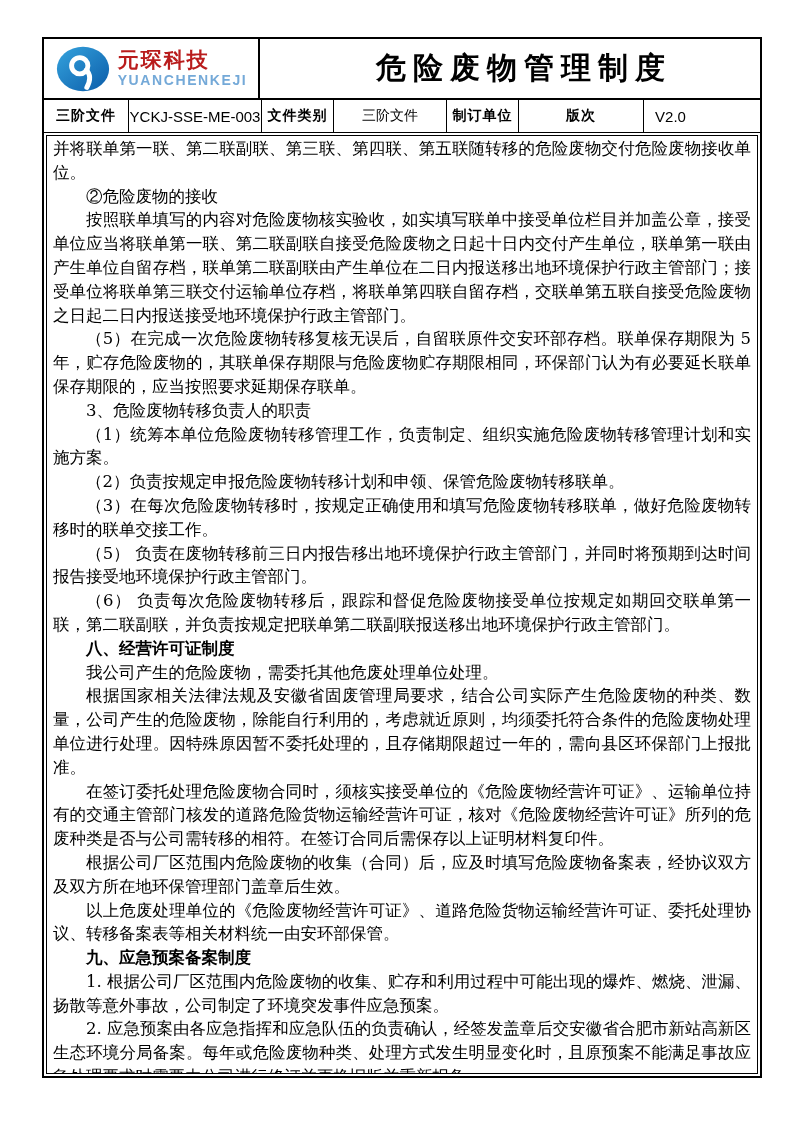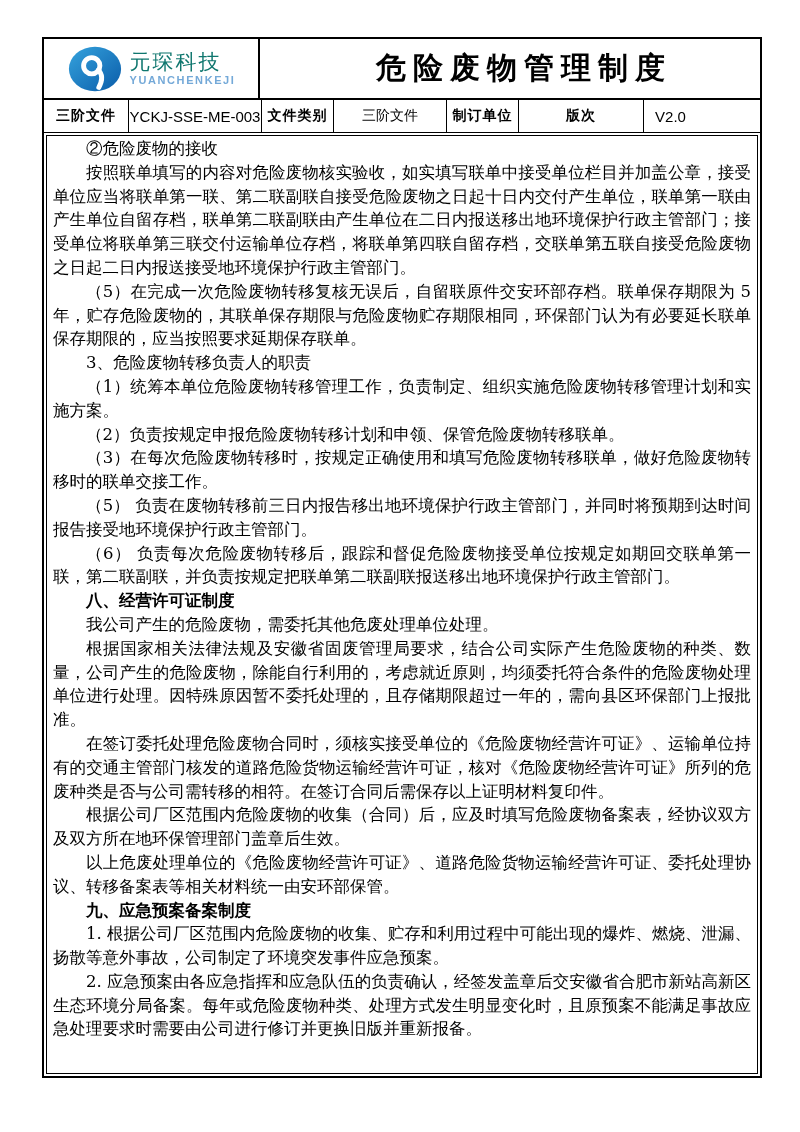--- a/index.html
+++ b/index.html
@@ -19,25 +19,25 @@
   }
   
   .hdr { display:flex; height:61px; border-bottom:2px solid #000; flex:0 0 auto; }
   .logo-cell {
     width:216px; flex:0 0 216px; border-right:2px solid #000;
     display:flex; align-items:center; justify-content:center; gap:7px;
   }
   .logo-mark { width:56px; height:50px; }
   .logo-text { display:flex; flex-direction:column; line-height:1; }
   .logo-cn {
-    font-size:21px; font-weight:normal; letter-spacing:2px; color:#0f766e;
+    font-size:21px; font-weight:bold; letter-spacing:2px; color:#b91c1c;
     font-family:"DejaVu Sans","Liberation Sans",sans-serif;
   }
   .logo-en {
-    font-size:11px; font-weight:bold; letter-spacing:1.6px; color:#74a9d8;
+    font-size:14px; font-weight:bold; letter-spacing:1.6px; color:#74a9d8;
     margin-top:2px; font-family:"Liberation Sans","DejaVu Sans",sans-serif;
   }
   .title-cell { flex:1; display:flex; align-items:center; justify-content:center;padding-left:28px; }
   .doc-title { font-size:30px; font-weight:bold; letter-spacing:7px; }
   
   .info-row {
     display:grid; grid-template-columns:85px 133px 72px 113px 72px 125px 53px 1fr;
     height:33px; flex:0 0 auto; border-bottom:1px solid #000;
     font-size:14px;
   }
@@ -93,20 +93,21 @@
       <div class="cell lbl">三阶文件</div>
       <div class="cell en">YCKJ-SSE-ME-003</div>
       <div class="cell lbl">文件类别</div>
       <div class="cell">三阶文件</div>
       <div class="cell lbl">制订单位</div>
       <div class="cell lbl">版次</div>
       <div class="cell en">V2.0</div>
     </div>
 
     <div class="body-box">
+        <p class="para">并将联单第一联、第二联副联、第三联、第四联、第五联随转移的危险废物交付危险废物接收单位。</p>
         <p class="para ind">②危险废物的接收</p>
         <p class="para ind">按照联单填写的内容对危险废物核实验收，如实填写联单中接受单位栏目并加盖公章，接受单位应当将联单第一联、第二联副联自接受危险废物之日起十日内交付产生单位，联单第一联由产生单位自留存档，联单第二联副联由产生单位在二日内报送移出地环境保护行政主管部门；接受单位将联单第三联交付运输单位存档，将联单第四联自留存档，交联单第五联自接受危险废物之日起二日内报送接受地环境保护行政主管部门。</p>
         <p class="para ind">（5）在完成一次危险废物转移复核无误后，自留联原件交安环部存档。联单保存期限为 5 年，贮存危险废物的，其联单保存期限与危险废物贮存期限相同，环保部门认为有必要延长联单保存期限的，应当按照要求延期保存联单。</p>
         <p class="para ind">3、危险废物转移负责人的职责</p>
         <p class="para ind">（1）统筹本单位危险废物转移管理工作，负责制定、组织实施危险废物转移管理计划和实施方案。</p>
         <p class="para ind">（2）负责按规定申报危险废物转移计划和申领、保管危险废物转移联单。</p>
         <p class="para ind">（3）在每次危险废物转移时，按规定正确使用和填写危险废物转移联单，做好危险废物转移时的联单交接工作。</p>
         <p class="para ind">（5） 负责在废物转移前三日内报告移出地环境保护行政主管部门，并同时将预期到达时间报告接受地环境保护行政主管部门。</p>
         <p class="para ind">（6） 负责每次危险废物转移后，跟踪和督促危险废物接受单位按规定如期回交联单第一联，第二联副联，并负责按规定把联单第二联副联报送移出地环境保护行政主管部门。</p>
         <p class="para ind bold">八、经营许可证制度</p>

